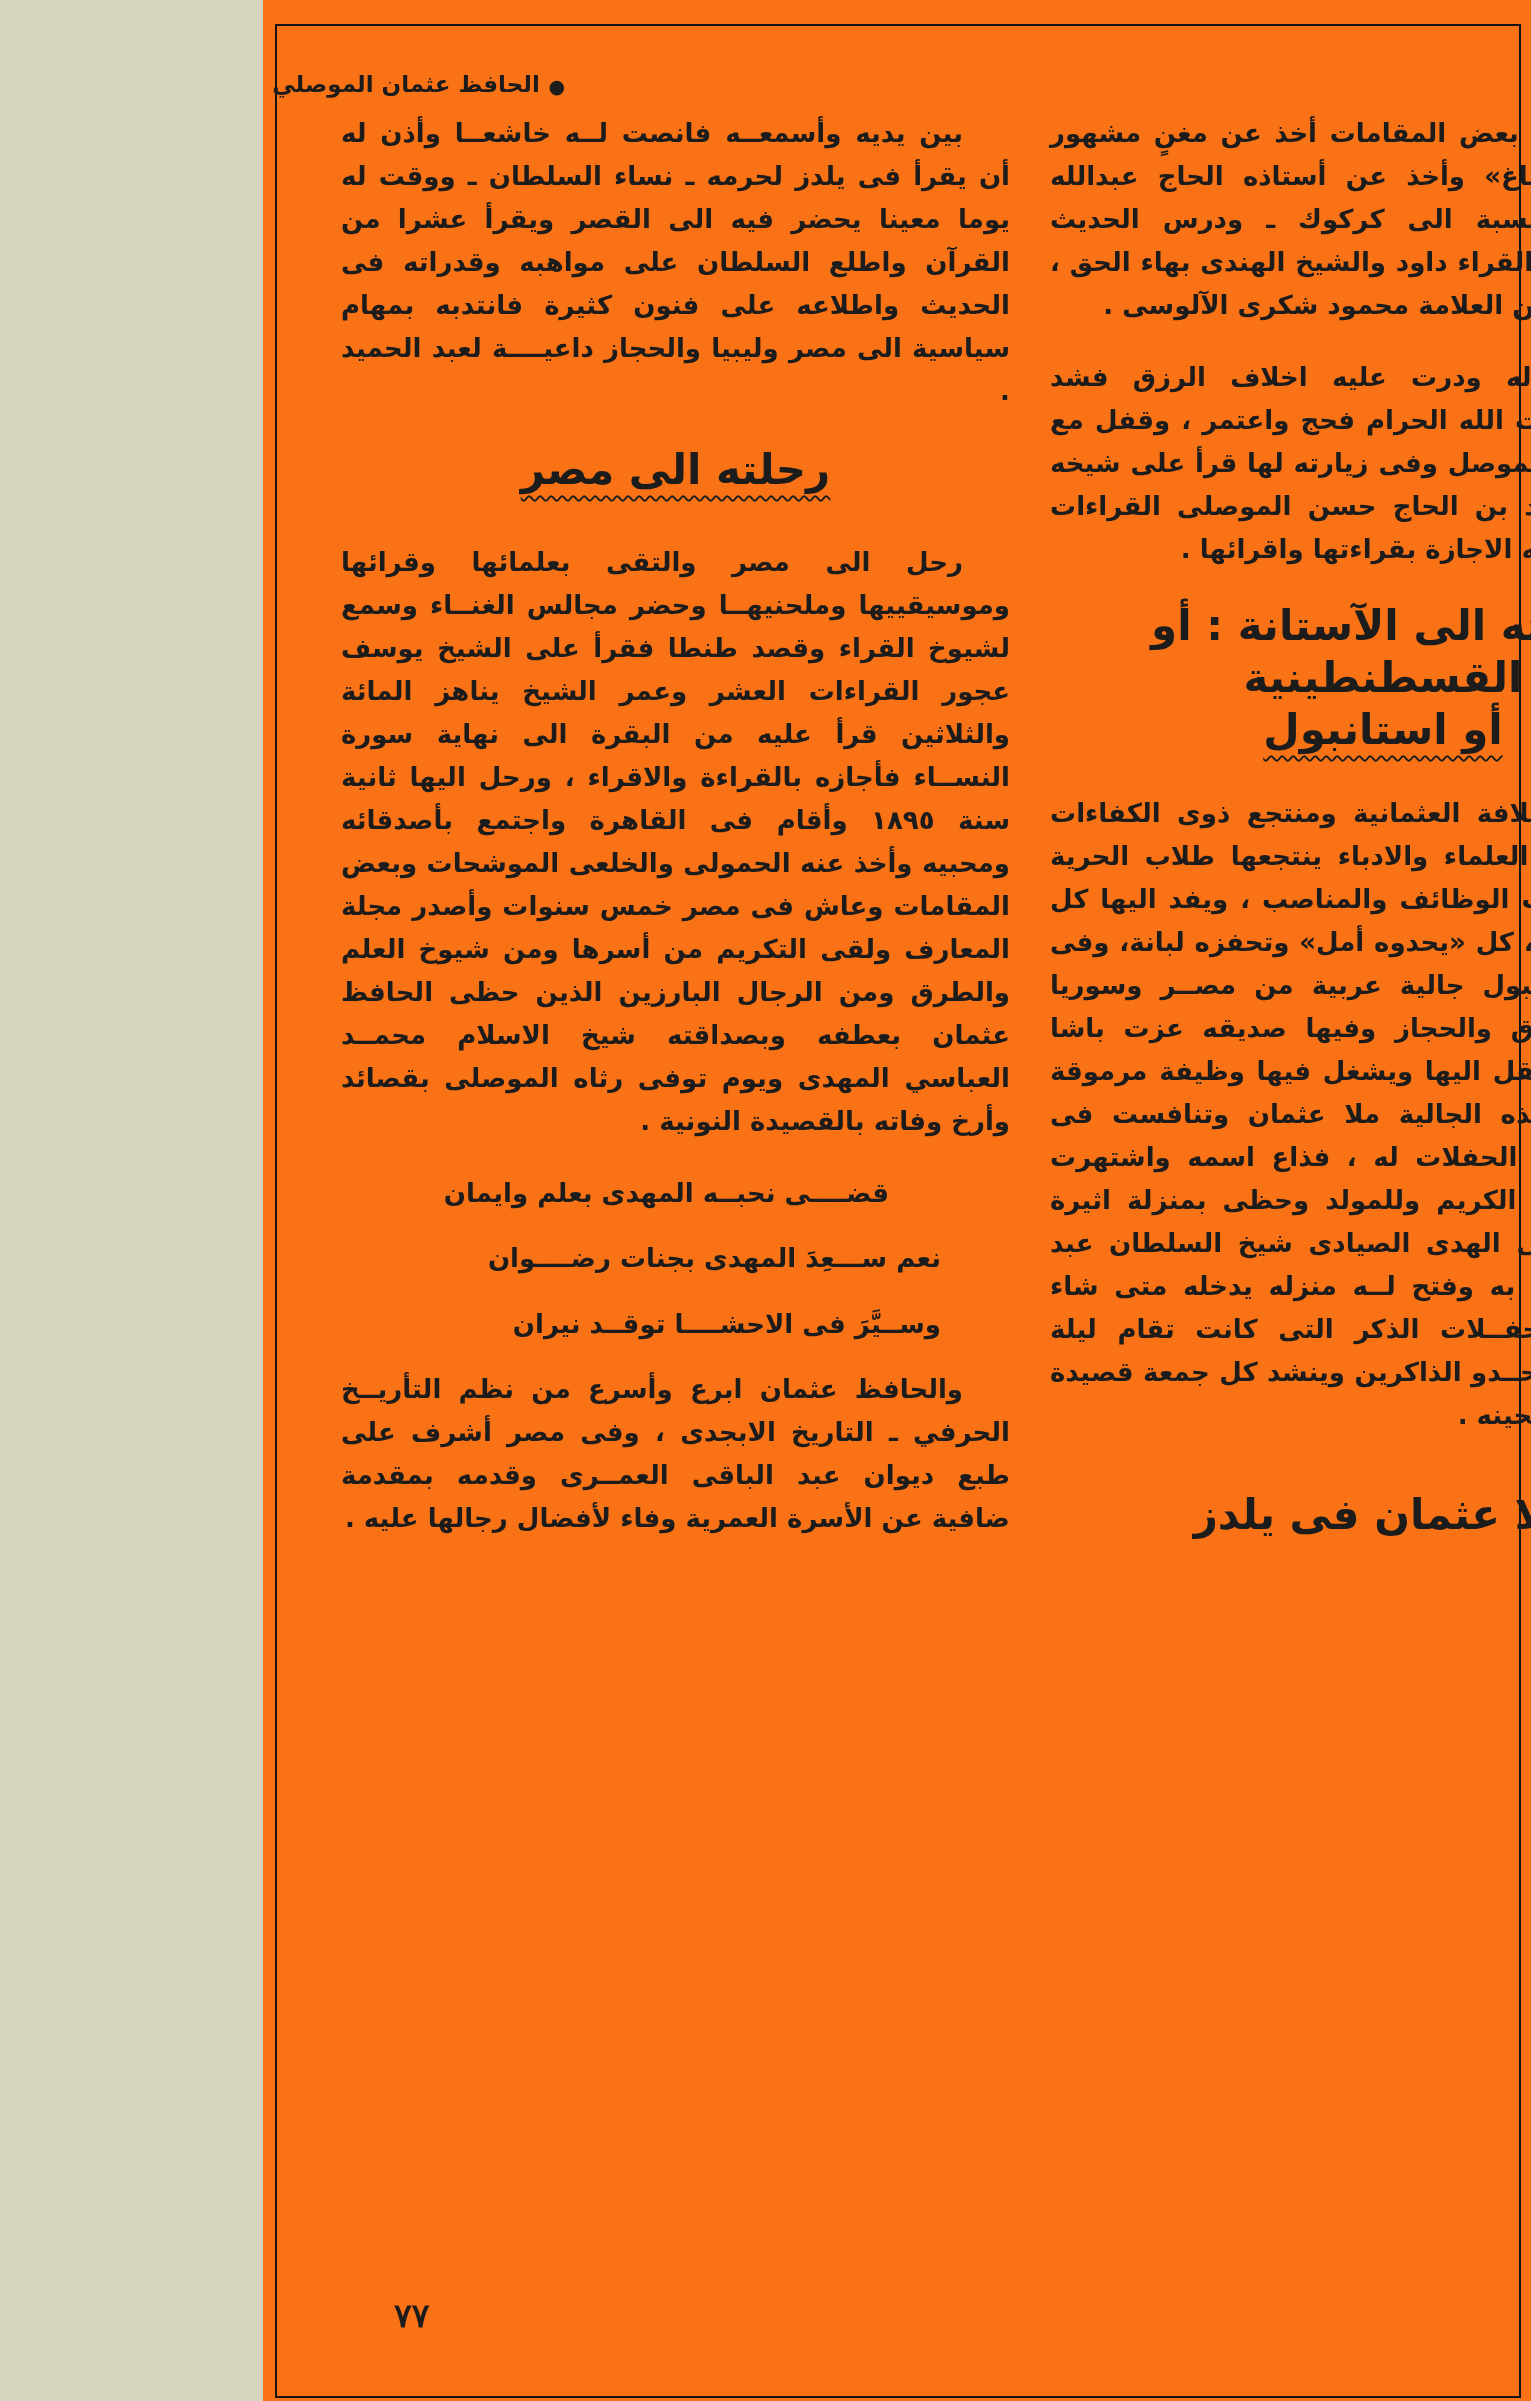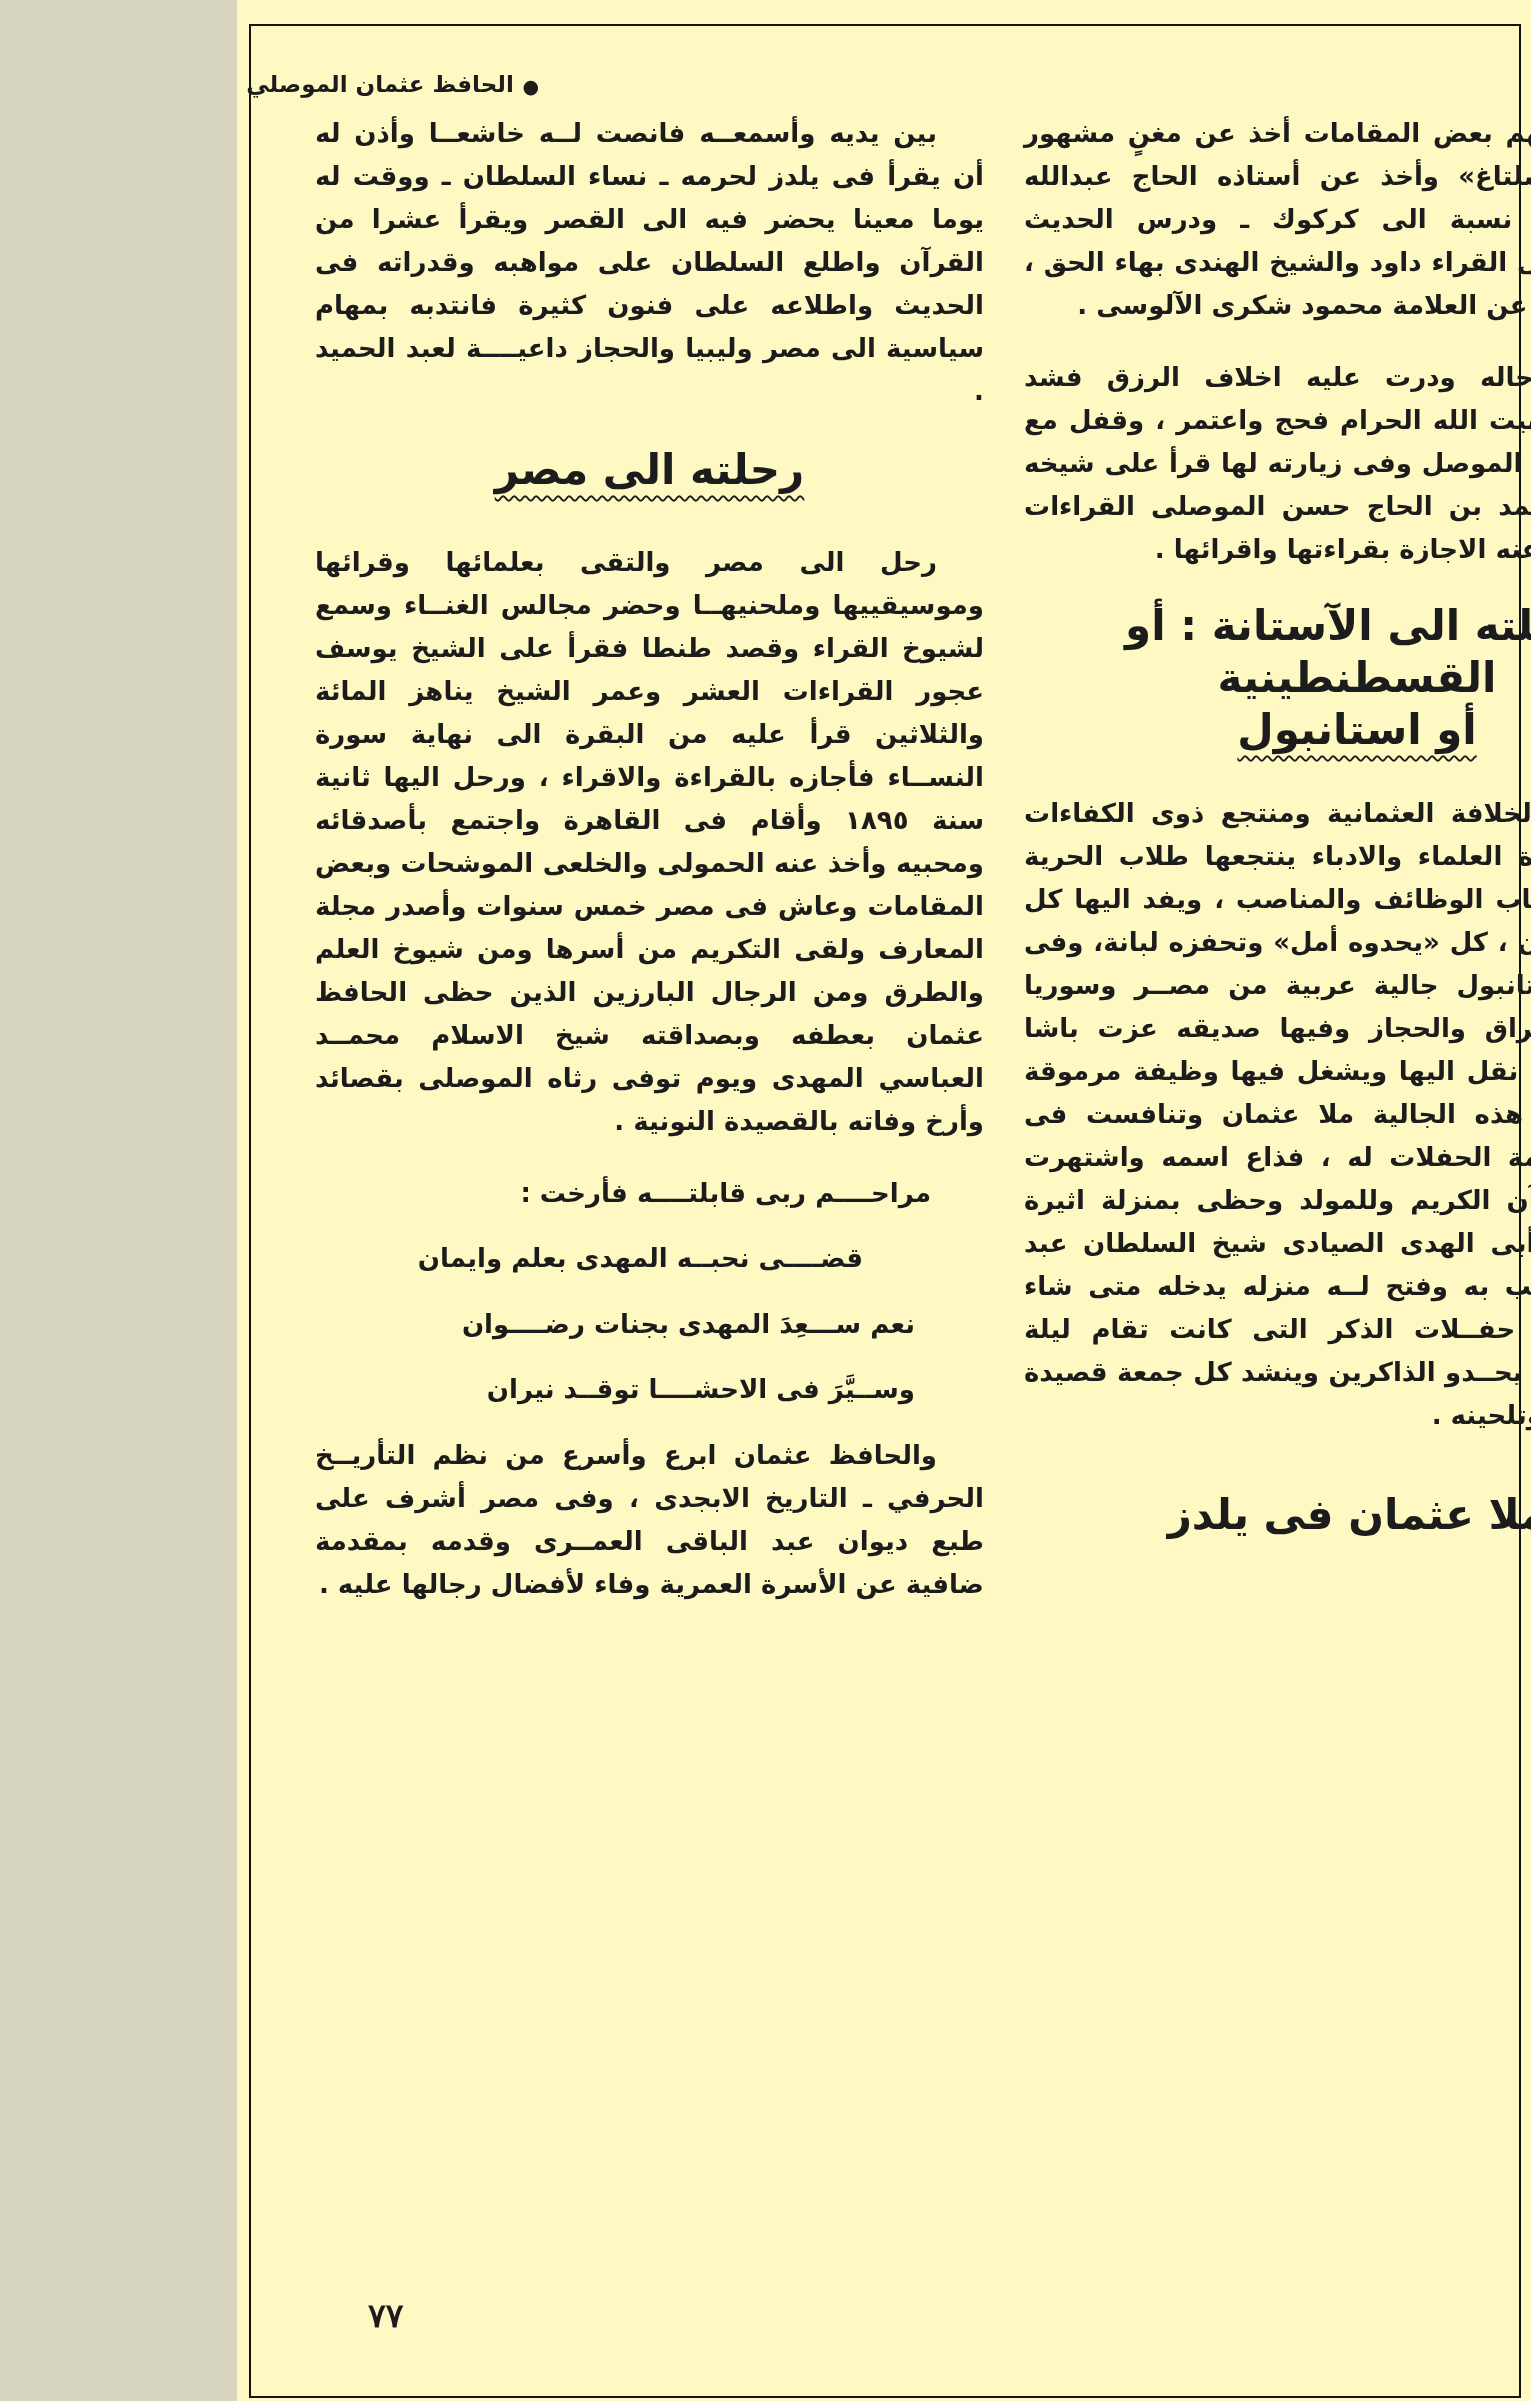--- a/index.html
+++ b/index.html
@@ -4,26 +4,25 @@
 <style>
   html, body {
     margin: 0;
     padding: 0;
     background: #d7d4c0;
   }
   .page {
     position: relative;
     width: 1268px;
     height: 2401px;
-    background: #fef9c3;
+    background: #f97316;
     overflow: hidden;
     font-family: "DejaVu Sans", sans-serif;
     color: #1c1c1c;
     direction: rtl;
-    padding-left: 26px;
   }
   .frame {
     position: absolute;
     top: 24px;
     left: 12px;
     right: 10.4px;
     bottom: 3.5px;
     border: 2.6px solid #141414;
     pointer-events: none;
   }
@@ -114,21 +113,20 @@
     <p class="para">عاصمة الخلافة العثمانية ومنتجع ذوى الكفاءات ومهوى أفئدة العلماء والادباء ينتجعها طلاب الحرية ويقصدها أرباب الوظائف والمناصب ، ويفد اليها كل عبقرى وفنان ، كل «يحدوه أمل» وتحفزه لبانة، وفى العاصمة استانبول جالية عربية من مصــر وسوريا وتونس والعراق والحجاز وفيها صديقه عزت باشا العمرى الذى نقل اليها ويشغل فيها وظيفة مرموقة ، فاحتضنت هذه الجالية ملا عثمان وتنافست فى دعواته واقامة الحفلات له ، فذاع اسمه واشتهرت قراءته للقرآن الكريم وللمولد وحظى بمنزلة اثيرة لدى الشيخ أبى الهدى الصيادى شيخ السلطان عبد الحميد وأعجب به وفتح لــه منزله يدخله متى شاء وكان يحضر حفــلات الذكر التى كانت تقام ليلة الجمعة وكان يحــدو الذاكرين وينشد كل جمعة قصيدة من شــعره وتلحينه .</p>
     <h2 class="heading heading-yildiz">ملا عثمان فى يلدز</h2>
   </div>
 
   <div class="col col-left">
     <p class="para">بين يديه وأسمعــه فانصت لــه خاشعــا وأذن له أن يقرأ فى يلدز لحرمه ـ نساء السلطان ـ ووقت له يوما معينا يحضر فيه الى القصر ويقرأ عشرا من القرآن واطلع السلطان على مواهبه وقدراته فى الحديث واطلاعه على فنون كثيرة فانتدبه بمهام سياسية الى مصر وليبيا والحجاز داعيــــة لعبد الحميد .</p>
     <h2 class="heading heading-egypt">
       <span class="wavy">رحلته الى مصر</span>
     </h2>
     <p class="para">رحل الى مصر والتقى بعلمائها وقرائها وموسيقييها وملحنيهــا وحضر مجالس الغنــاء وسمع لشيوخ القراء وقصد طنطا فقرأ على الشيخ يوسف عجور القراءات العشر وعمر الشيخ يناهز المائة والثلاثين قرأ عليه من البقرة الى نهاية سورة النســاء فأجازه بالقراءة والاقراء ، ورحل اليها ثانية سنة ١٨٩٥ وأقام فى القاهرة واجتمع بأصدقائه ومحبيه وأخذ عنه الحمولى والخلعى الموشحات وبعض المقامات وعاش فى مصر خمس سنوات وأصدر مجلة المعارف ولقى التكريم من أسرها ومن شيوخ العلم والطرق ومن الرجال البارزين الذين حظى الحافظ عثمان بعطفه وبصداقته شيخ الاسلام محمــد العباسي المهدى ويوم توفى رثاه الموصلى بقصائد وأرخ وفاته بالقصيدة النونية .</p>
-    <p class="verse verse-intro">مراحــــم ربى قابلتــــه فأرخت :</p>
     <p class="verse verse-deep">قضــــى نحبــه المهدى بعلم وايمان</p>
     <p class="verse verse-mid">نعم ســـعِدَ المهدى بجنات رضــــوان</p>
     <p class="verse verse-mid">وســيَّرَ فى الاحشــــا توقــد نيران</p>
     <p class="para">والحافظ عثمان ابرع وأسرع من نظم التأريــخ الحرفي ـ التاريخ الابجدى ، وفى مصر أشرف على طبع ديوان عبد الباقى العمــرى وقدمه بمقدمة ضافية عن الأسرة العمرية وفاء لأفضال رجالها عليه .</p>
   </div>
 
   <div class="page-number">٧٧</div>
 
 </div>
 

